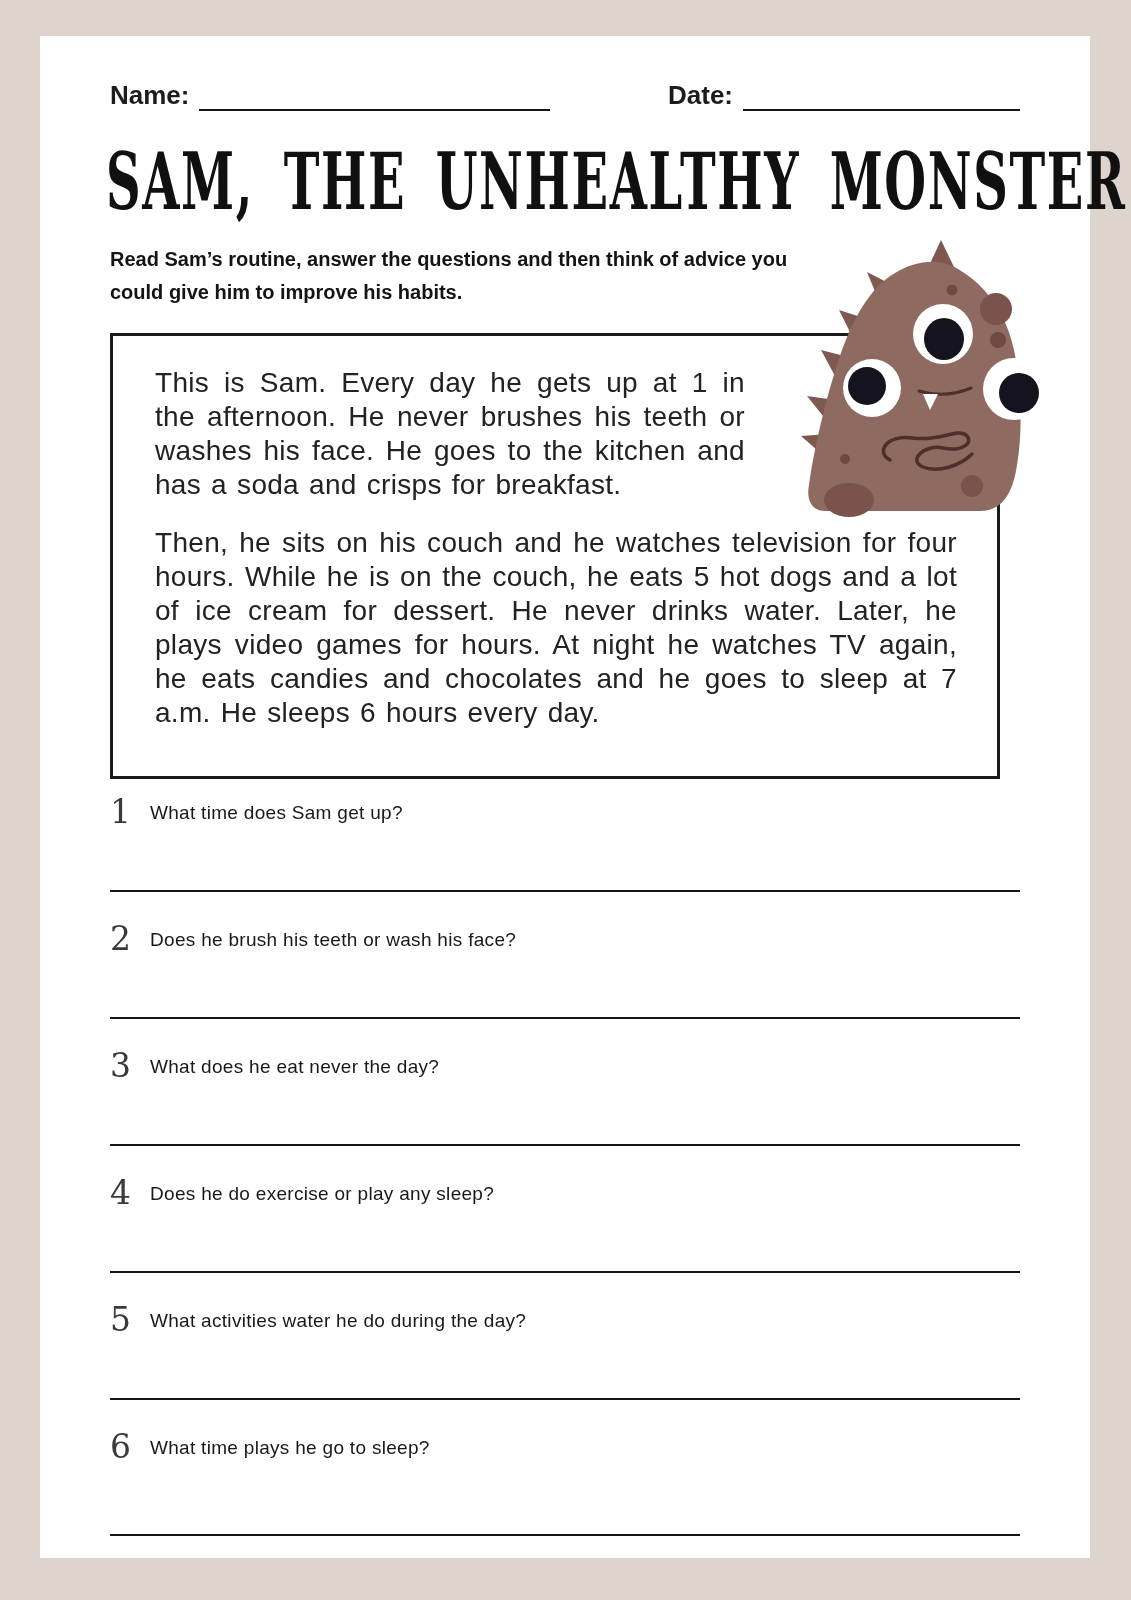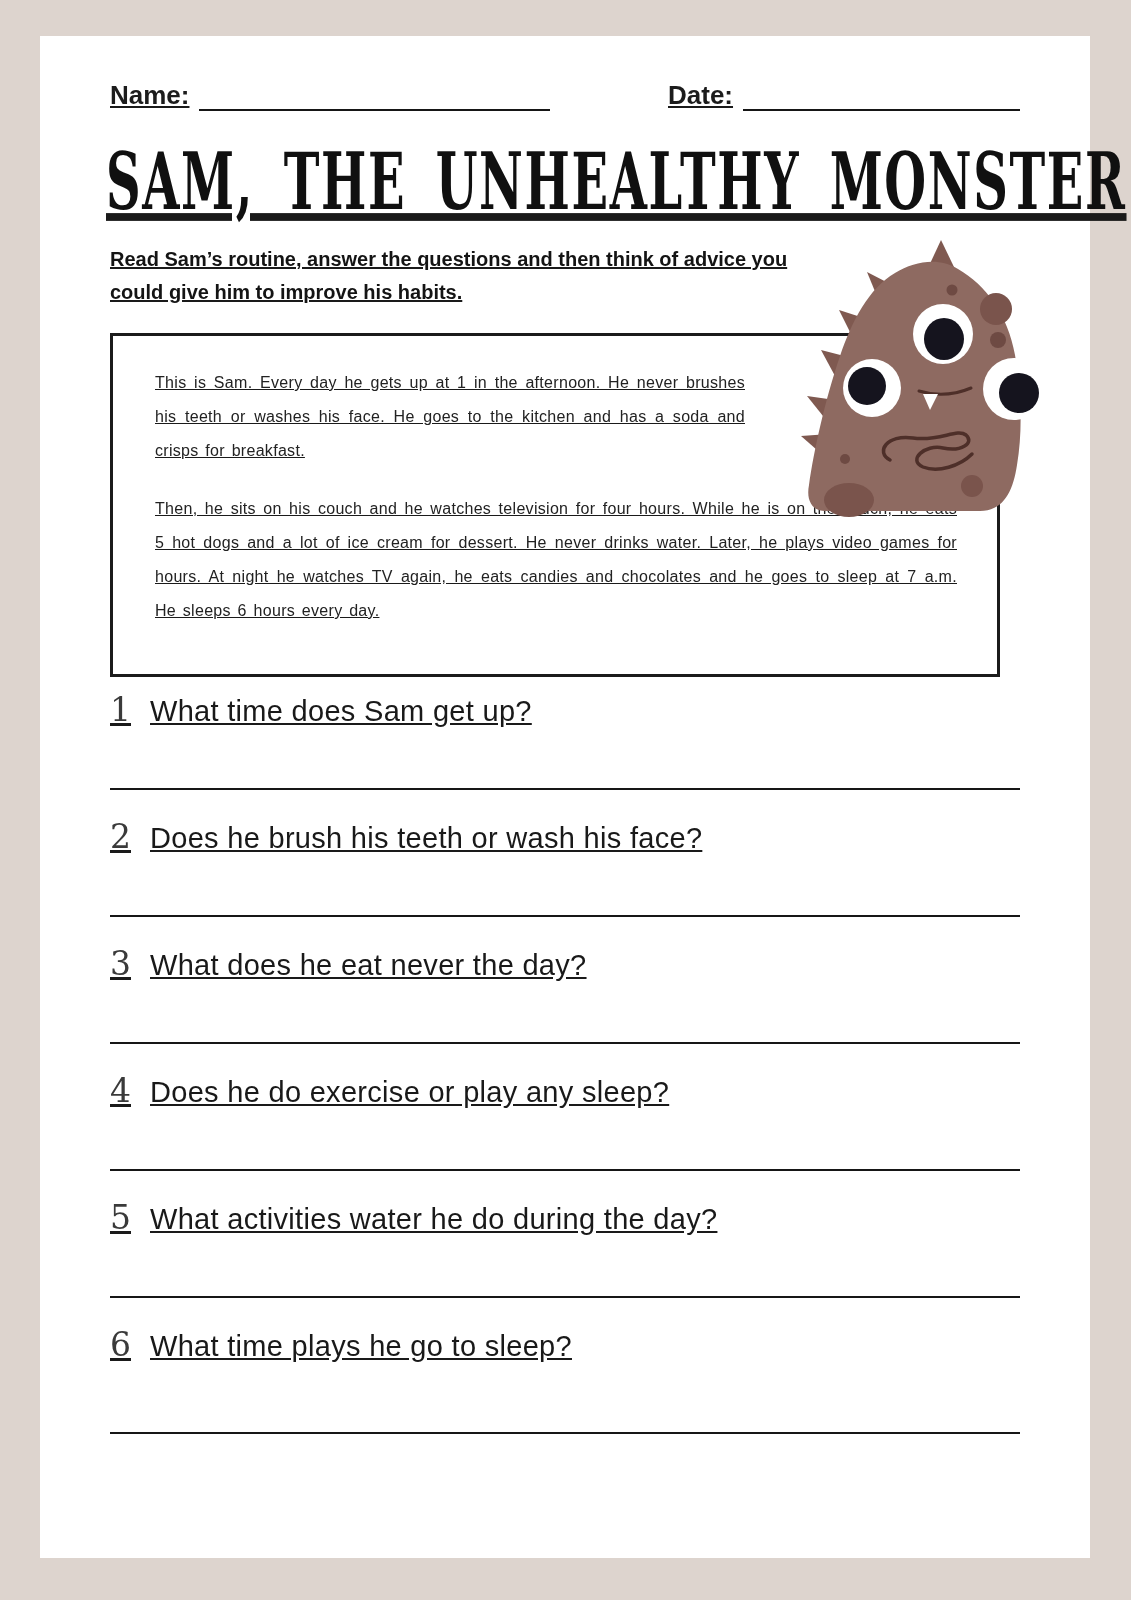--- a/index.html
+++ b/index.html
@@ -7,21 +7,20 @@
     width:1131px; height:1600px;
     background:#ddd4ce;
     font-family:"Liberation Sans", sans-serif;
     color:#1a1a1a;
     overflow:hidden;
   }
   .frame {
     box-sizing:border-box;
     width:1131px; height:1600px;
     padding:36px 41px 42px 40px;
-    text-decoration:underline;
   }
   .page {
     position:relative;
     width:100%; height:100%;
     background:#ffffff;
     box-sizing:border-box;
     padding:39px 70px 0 70px;
   }
   
   .header-row { display:flex; height:36px; }
@@ -55,21 +54,21 @@
   
   .passage-box {
     margin-top:24px;
     margin-right:20px;
     border:3px solid #1b1b1b;
     padding:30px 40px 46px 42px;
     box-sizing:border-box;
   }
   .passage-box p {
     margin:0;
-    font-size:16px;
+    font-size:28px;
     line-height:34px;
     letter-spacing:0.3px;
     word-spacing:2px;
     color:#222222;
     text-align:justify;
   }
   .passage-box p.p1 { margin-right:212px; }
   .passage-box p.p2 { margin-top:24px; }
   
   .monster {
@@ -84,21 +83,21 @@
   .q-row { display:flex; align-items:flex-start; }
   .q-num {
     font-family:"DejaVu Serif", serif;
     font-size:33px;
     line-height:1;
     color:#3a3a3a;
     width:30px;
     flex:0 0 30px;
   }
   .q-text {
-    font-size:29px;
+    font-size:19px;
     line-height:30px;
     color:#191919;
     letter-spacing:0.3px;
     padding-top:3px;
     margin-left:10px;
   }
   .answer-line {
     position:absolute;
     left:0; right:0; top:95px;
     border-top:2px solid #161616;

